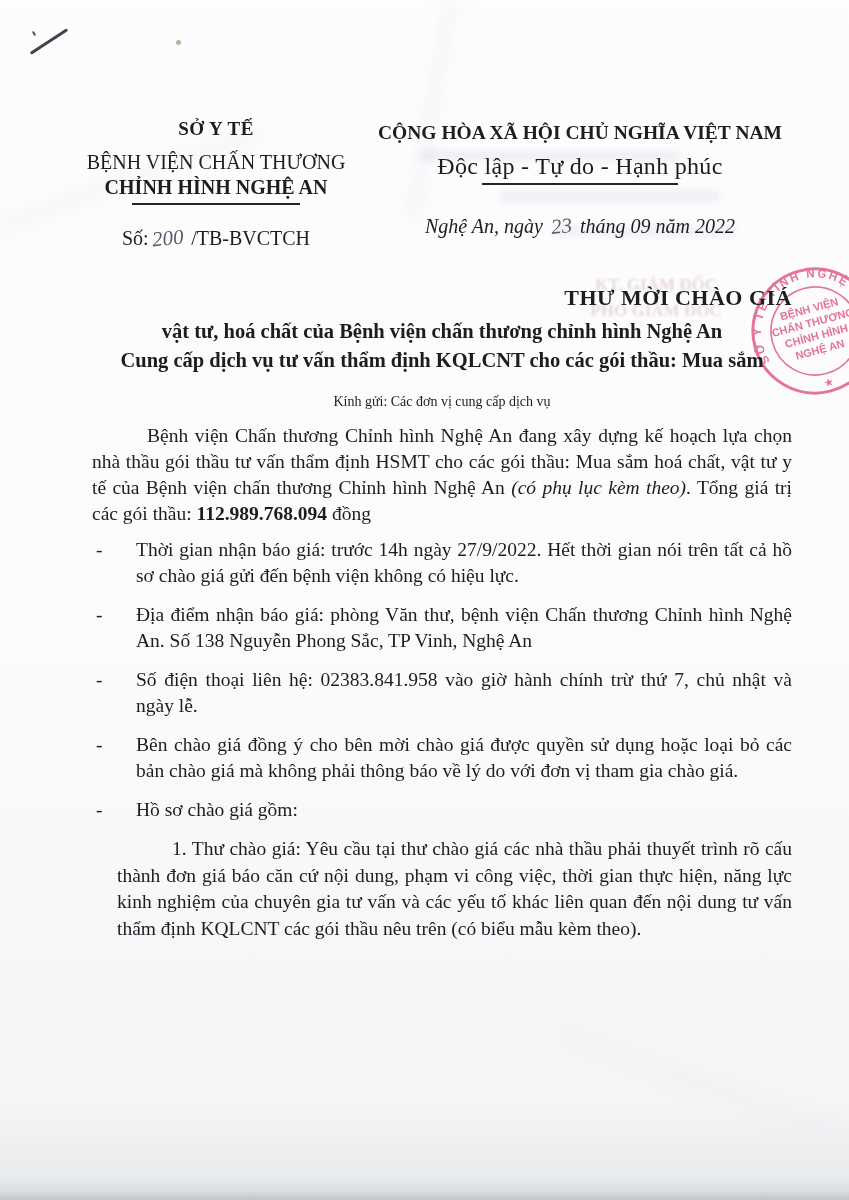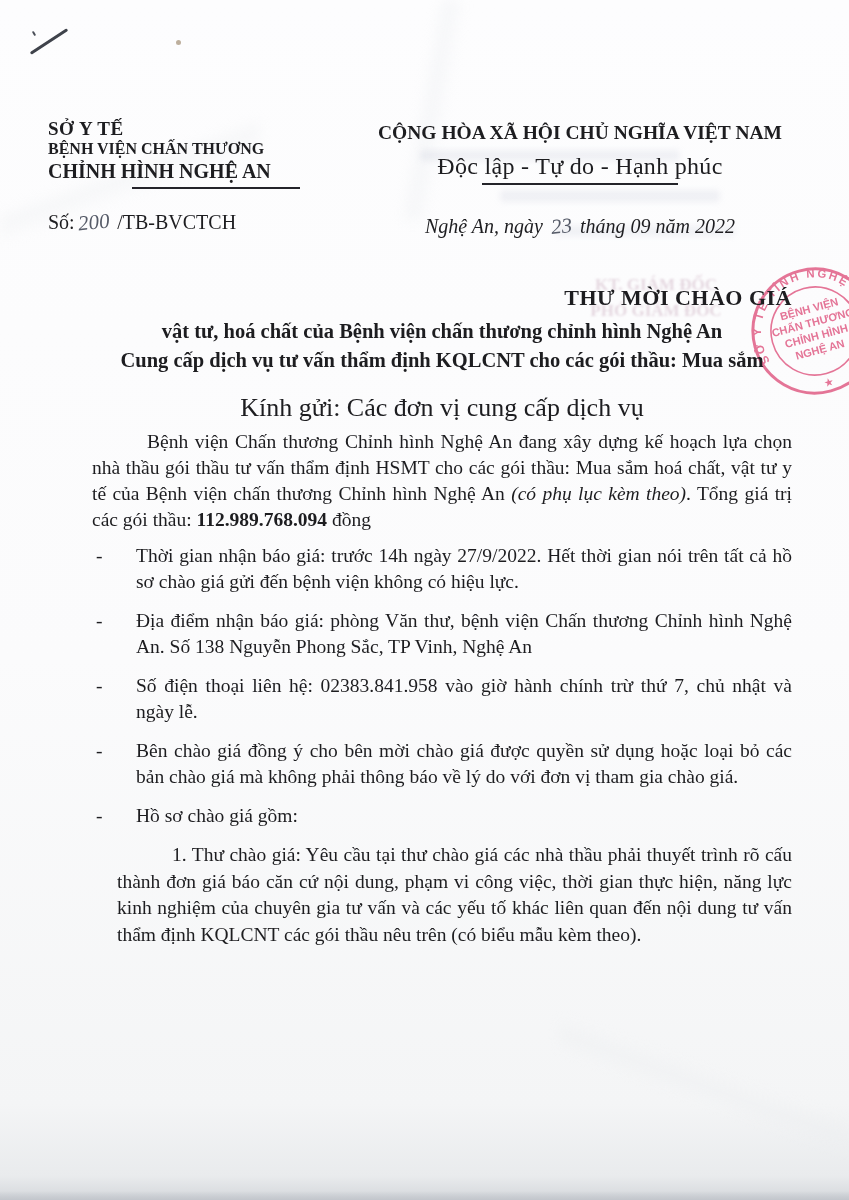--- a/index.html
+++ b/index.html
@@ -16,43 +16,43 @@
   .wrinkle{position:absolute;pointer-events:none;filter:blur(6px);opacity:.45;}
   .w1{left:300px;top:0;width:260px;height:220px;background:linear-gradient(100deg,transparent 46%,#eceef1 50%,transparent 56%);}
   .w2{left:0;top:40px;width:260px;height:260px;background:linear-gradient(160deg,transparent 48%,#eef0f2 52%,transparent 58%);}
   .w3{left:560px;top:980px;width:289px;height:220px;background:linear-gradient(20deg,transparent 46%,#eceef0 51%,transparent 57%);}
   .smudge{position:absolute;filter:blur(3px);background:rgba(150,160,180,.12);border-radius:4px;pointer-events:none;}
 
   .pen-mark{position:absolute;left:27px;top:40px;width:44px;height:3px;background:#3f434b;transform:rotate(-33deg);border-radius:2px;}
   .pen-tick{position:absolute;left:33px;top:31px;width:2px;height:5px;background:#4a4e57;transform:rotate(-30deg);border-radius:1px;}
   .speck{position:absolute;left:176px;top:40px;width:5px;height:5px;border-radius:50%;background:#9b8568;opacity:.65;}
 
-  .hdr-left{position:absolute;left:48px;top:118px;width:336px;}
+  .hdr-left{position:absolute;left:48px;top:118px;width:336px;text-align:center;}
   .hdr-left .l1{font-size:19px;font-weight:bold;letter-spacing:.5px;}
-  .hdr-left .l2{font-size:16px;font-weight:bold;}
+  .hdr-left .l2{font-size:20px;font-weight:normal;margin-top:11px;}
   .hdr-left .l3{font-size:20px;font-weight:bold;margin-top:2px;}
   .rule-left{width:168px;height:2px;background:#24242a;margin:4px auto 0;}
   .so-line{margin-top:21px;font-size:20px;}
   .handwritten{font-style:italic;color:#565b68;display:inline-block;transform:rotate(-6deg);font-size:21px;padding:0 3px;}
 
   .hdr-right{position:absolute;left:356px;top:122px;width:448px;text-align:center;}
   .hdr-right .l1{font-size:19.5px;font-weight:bold;}
   .hdr-right .l2{font-size:24px;font-weight:normal;margin-top:9px;letter-spacing:.3px;}
   .rule-right{width:196px;height:2px;background:#24242a;margin:3px auto 0;}
   .date-line{margin-top:29px;font-style:italic;font-size:20px;}
 
   .ghost-sign{position:absolute;left:556px;top:272px;width:200px;text-align:center;
     color:#b58ba4;opacity:.32;filter:blur(1.1px);font-weight:bold;font-size:17px;line-height:26px;pointer-events:none;}
 
   .stamp{position:absolute;left:745px;top:261px;mix-blend-mode:multiply;opacity:.88;}
 
   .main{position:absolute;left:92px;top:283px;width:700px;}
   .doc-title{text-align:right;font-size:22px;font-weight:bold;letter-spacing:.5px;line-height:30px;}
   .doc-subtitle{text-align:center;font-size:20.5px;font-weight:bold;line-height:28.5px;margin-top:4px;}
-  .salutation{text-align:center;font-size:26px;margin-top:20px;line-height:28px;}
+  .salutation{text-align:center;font-size:14px;margin-top:14px;line-height:28px;}
 
   .para{font-size:19.5px;line-height:26px;text-align:justify;text-indent:55px;margin:7px 0 0;}
   .italic{font-style:italic;}
   .bold{font-weight:bold;}
 
   .bullet-list{margin:10px 0 0;padding:0;list-style:none;}
   .bullet-list li{display:flex;font-size:19.5px;line-height:26px;margin-bottom:13px;}
   .bullet-list .marker{width:40px;flex:0 0 40px;text-align:left;padding-left:4px;}
   .bullet-list .btext{flex:1;text-align:justify;}
 

